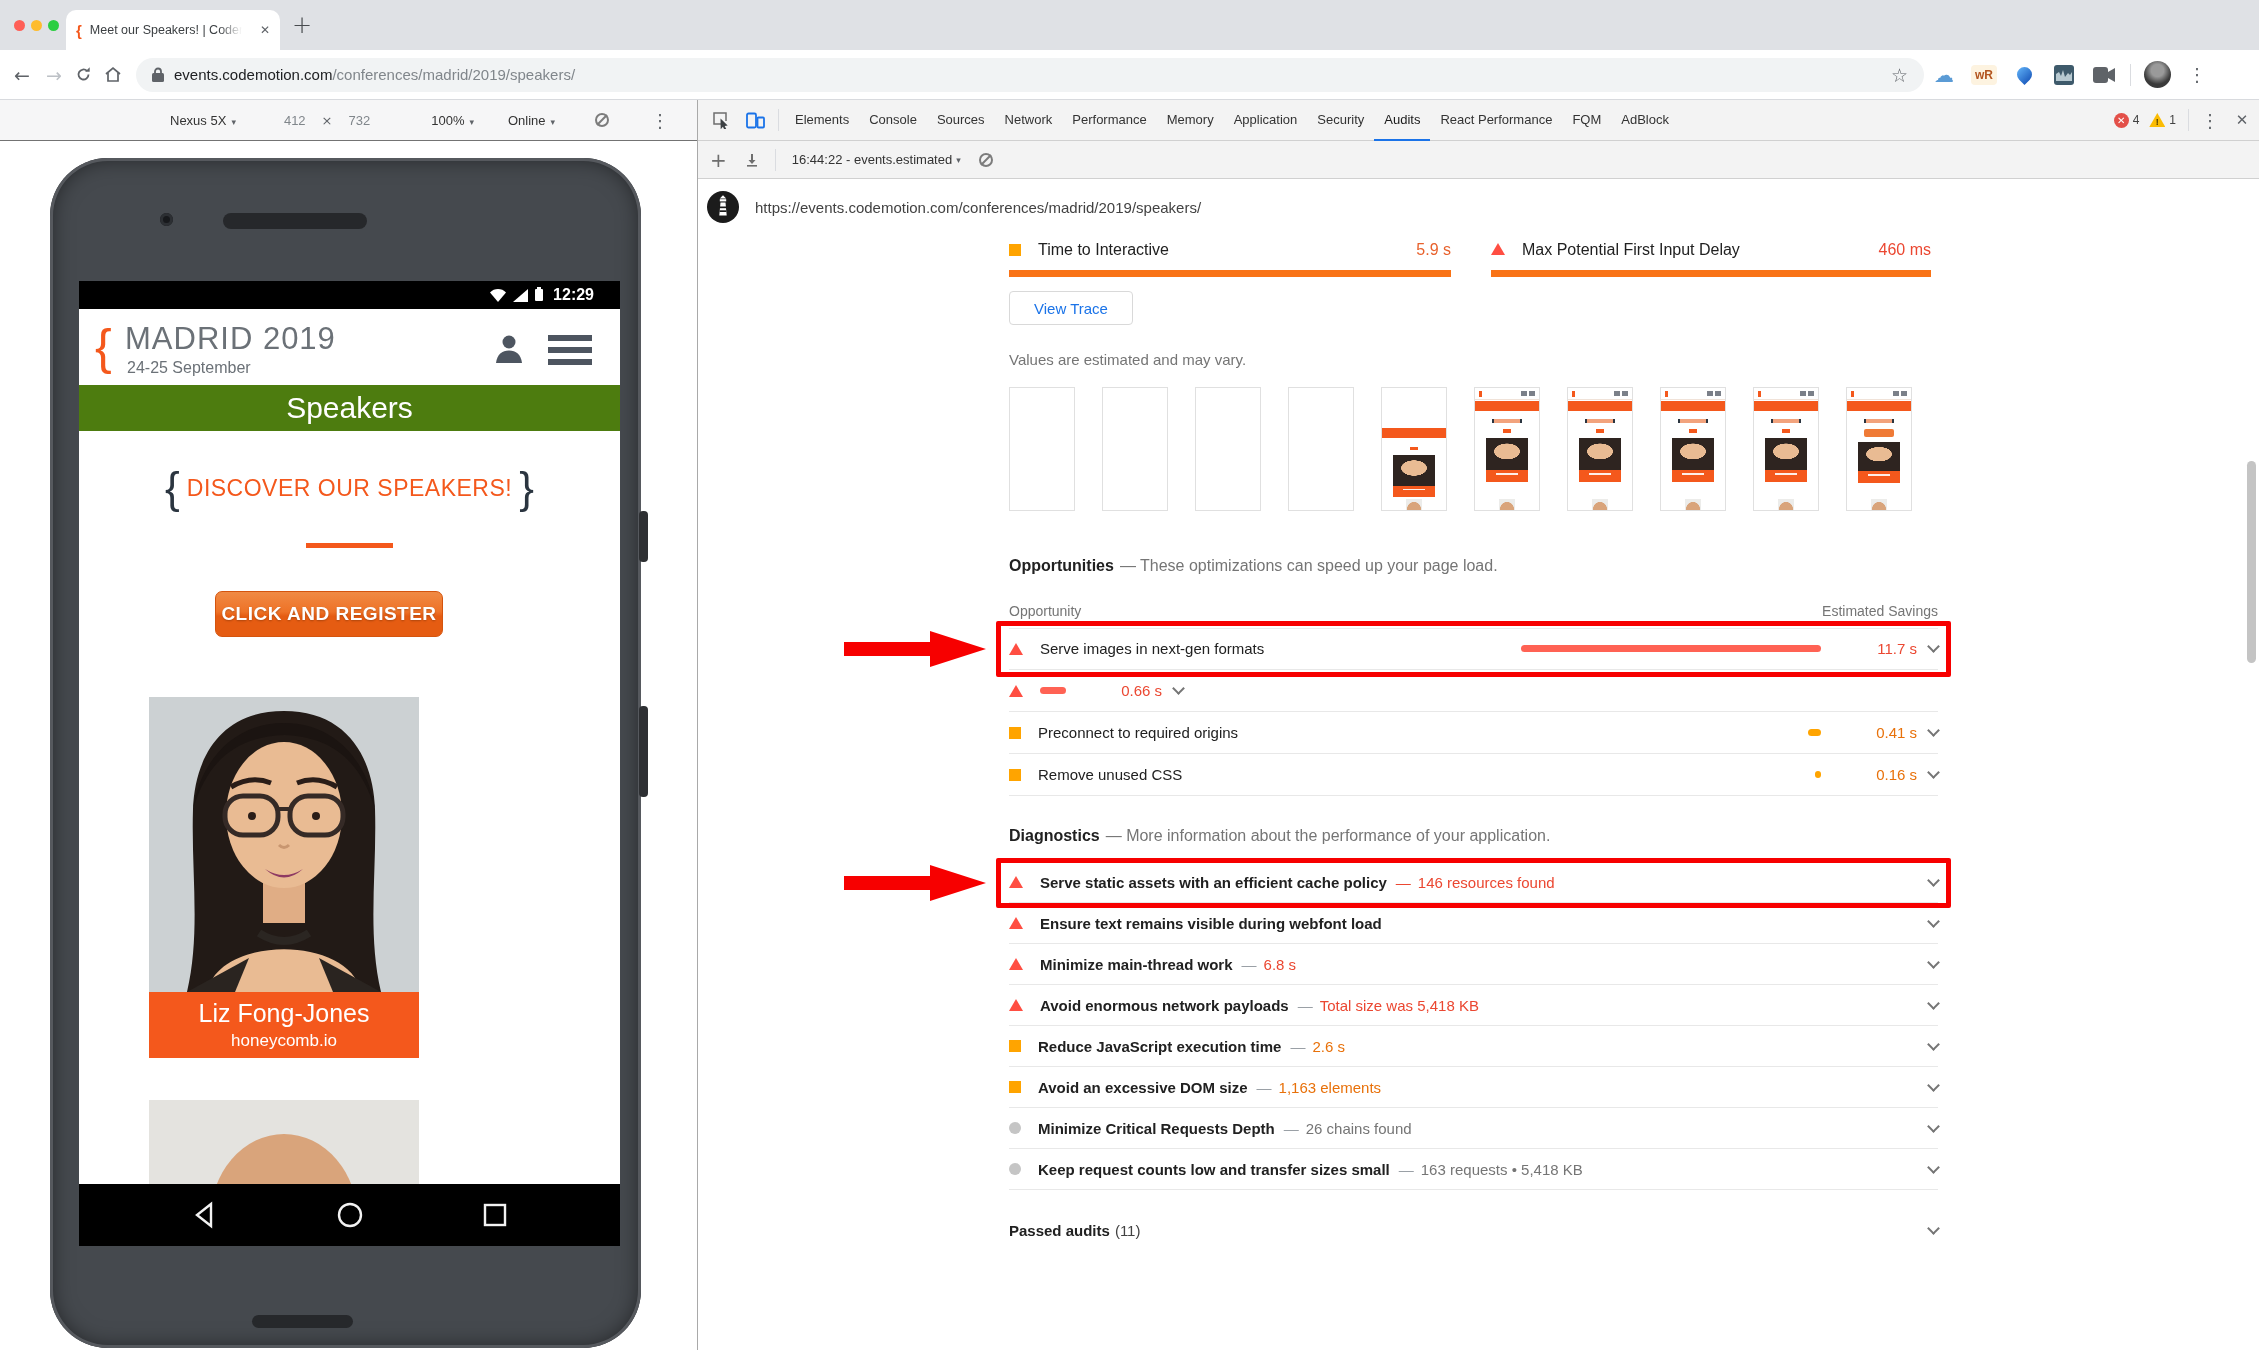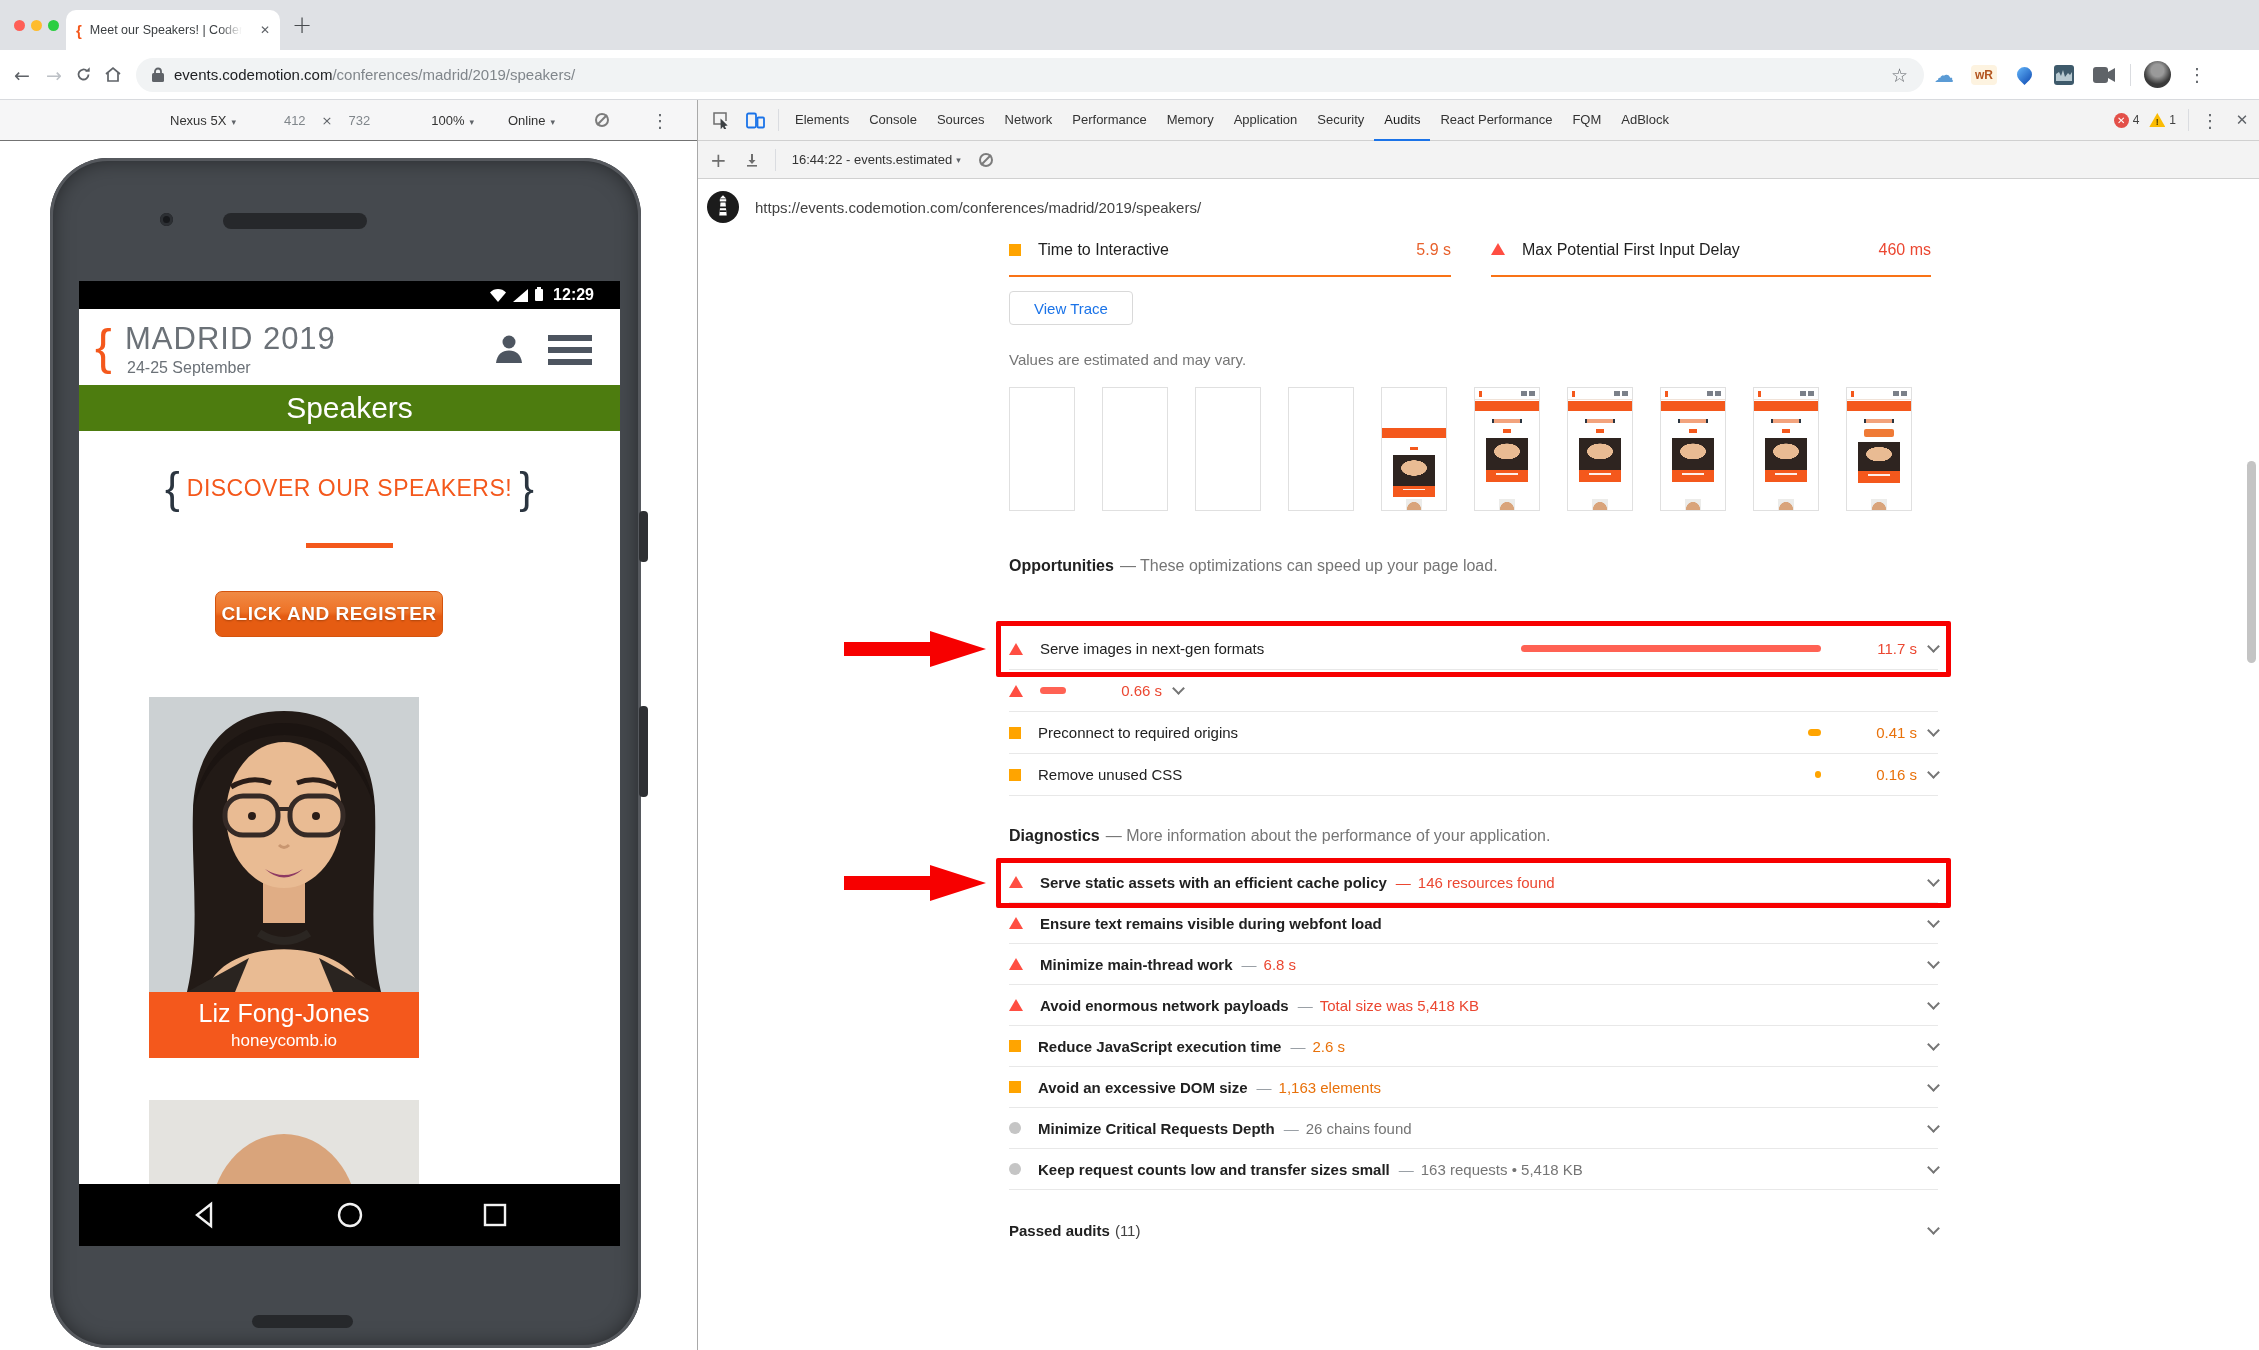--- a/index.html
+++ b/index.html
@@ -66,21 +66,21 @@
   .badge-count { font-size: 12px; color: #424242; }
 
   .dt-auditbar { height: 38px; background: #f3f3f3; border-bottom: 1px solid #d0d0d0; display: flex; align-items: center; }
   .plusbtn { font-size: 20px; color: #6e6e6e; margin: 0 10px 0 12px; }
   .session { font-size: 13px; color: #333; margin: 0 4px 0 10px; }
 
   .report { position: relative; width: 100%; height: 1171px; background: #fff; overflow: hidden; }
   .lh-header { position: absolute; left: 9px; top: 12px; display: flex; align-items: center; }
   .lh-url { font-size: 15px; color: #424242; margin-left: 16px; }
 
-  .metric { position: absolute; top: 62px; height: 36px; border-bottom: 2px solid #f97316; display: flex; align-items: flex-start; }
+  .metric { position: absolute; top: 62px; height: 36px; border-bottom: 7px solid #f97316; display: flex; align-items: flex-start; }
   .metric .mlabel { font-size: 16px; color: #212121; }
   .metric .mval { margin-left: auto; font-size: 16px; }
   .val-warn { color: #e8612c; } .val-fail { color: #eb4731; }
   .sev { flex: 0 0 auto; margin-right: 17px; }
   .sev-sq { width: 12px; height: 12px; background: #ffa400; margin-top: 3px; }
   .sev-tri { width: 0; height: 0; border-left: 7px solid transparent; border-right: 7px solid transparent;
              border-bottom: 12px solid #ff4e42; margin-top: 2px; }
   .sev-dot { width: 12px; height: 12px; border-radius: 50%; background: #c5c5c5; margin-top: 3px; }
   #metric-tti { left: 311px; width: 442px; }
   #metric-fid { left: 793px; width: 440px; }
@@ -420,20 +420,24 @@
             <i class="t-btn"></i>
             <i class="t-face" style="top:44%;height:24%"></i>
             <i class="t-strip" style="top:68%;height:10%"></i>
             <i class="t-face2"></i>
           </div>
         </div>
 
       <div class="section-heading" style="top:378px">
         <b>Opportunities</b><span>—  These optimizations can speed up your page load.</span>
       </div>
+      <div class="col-headers">
+        <span>Opportunity</span>
+        <span class="right">Estimated Savings</span>
+      </div>
       <div class="rows" id="opportunity-rows">
           <div class="audit-row">
             <span class="sev sev-tri"></span>
             <span class="olabel">Serve images in next-gen formats</span>
             <span class="bar fail" style="width: 300px;"></span>
             <span class="aval" style="color: rgb(235, 71, 49);">11.7 s</span>
             <span class="chev"></span>
           </div>
           <div class="audit-row">
             <span class="sev sev-tri"></span>

